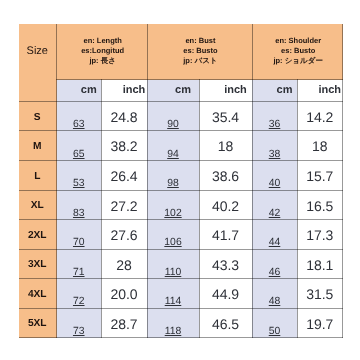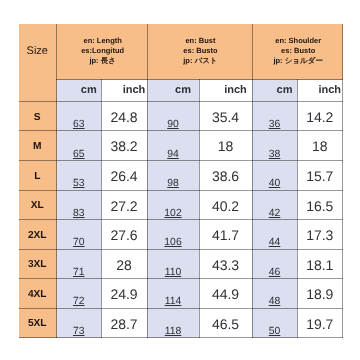--- a/index.html
+++ b/index.html
@@ -120,25 +120,25 @@
           <td class="v-cm">71</td>
           <td class="v-in">28</td>
           <td class="v-cm">110</td>
           <td class="v-in">43.3</td>
           <td class="v-cm">46</td>
           <td class="v-in">18.1</td>
         </tr>
         <tr>
           <td class="sz">4XL</td>
           <td class="v-cm">72</td>
-          <td class="v-in">24.9</td>
+          <td class="v-in">20.0</td>
           <td class="v-cm">114</td>
           <td class="v-in">44.9</td>
           <td class="v-cm">48</td>
-          <td class="v-in">18.9</td>
+          <td class="v-in">31.5</td>
         </tr>
         <tr>
           <td class="sz">5XL</td>
           <td class="v-cm">73</td>
           <td class="v-in">28.7</td>
           <td class="v-cm">118</td>
           <td class="v-in">46.5</td>
           <td class="v-cm">50</td>
           <td class="v-in">19.7</td>
         </tr>

